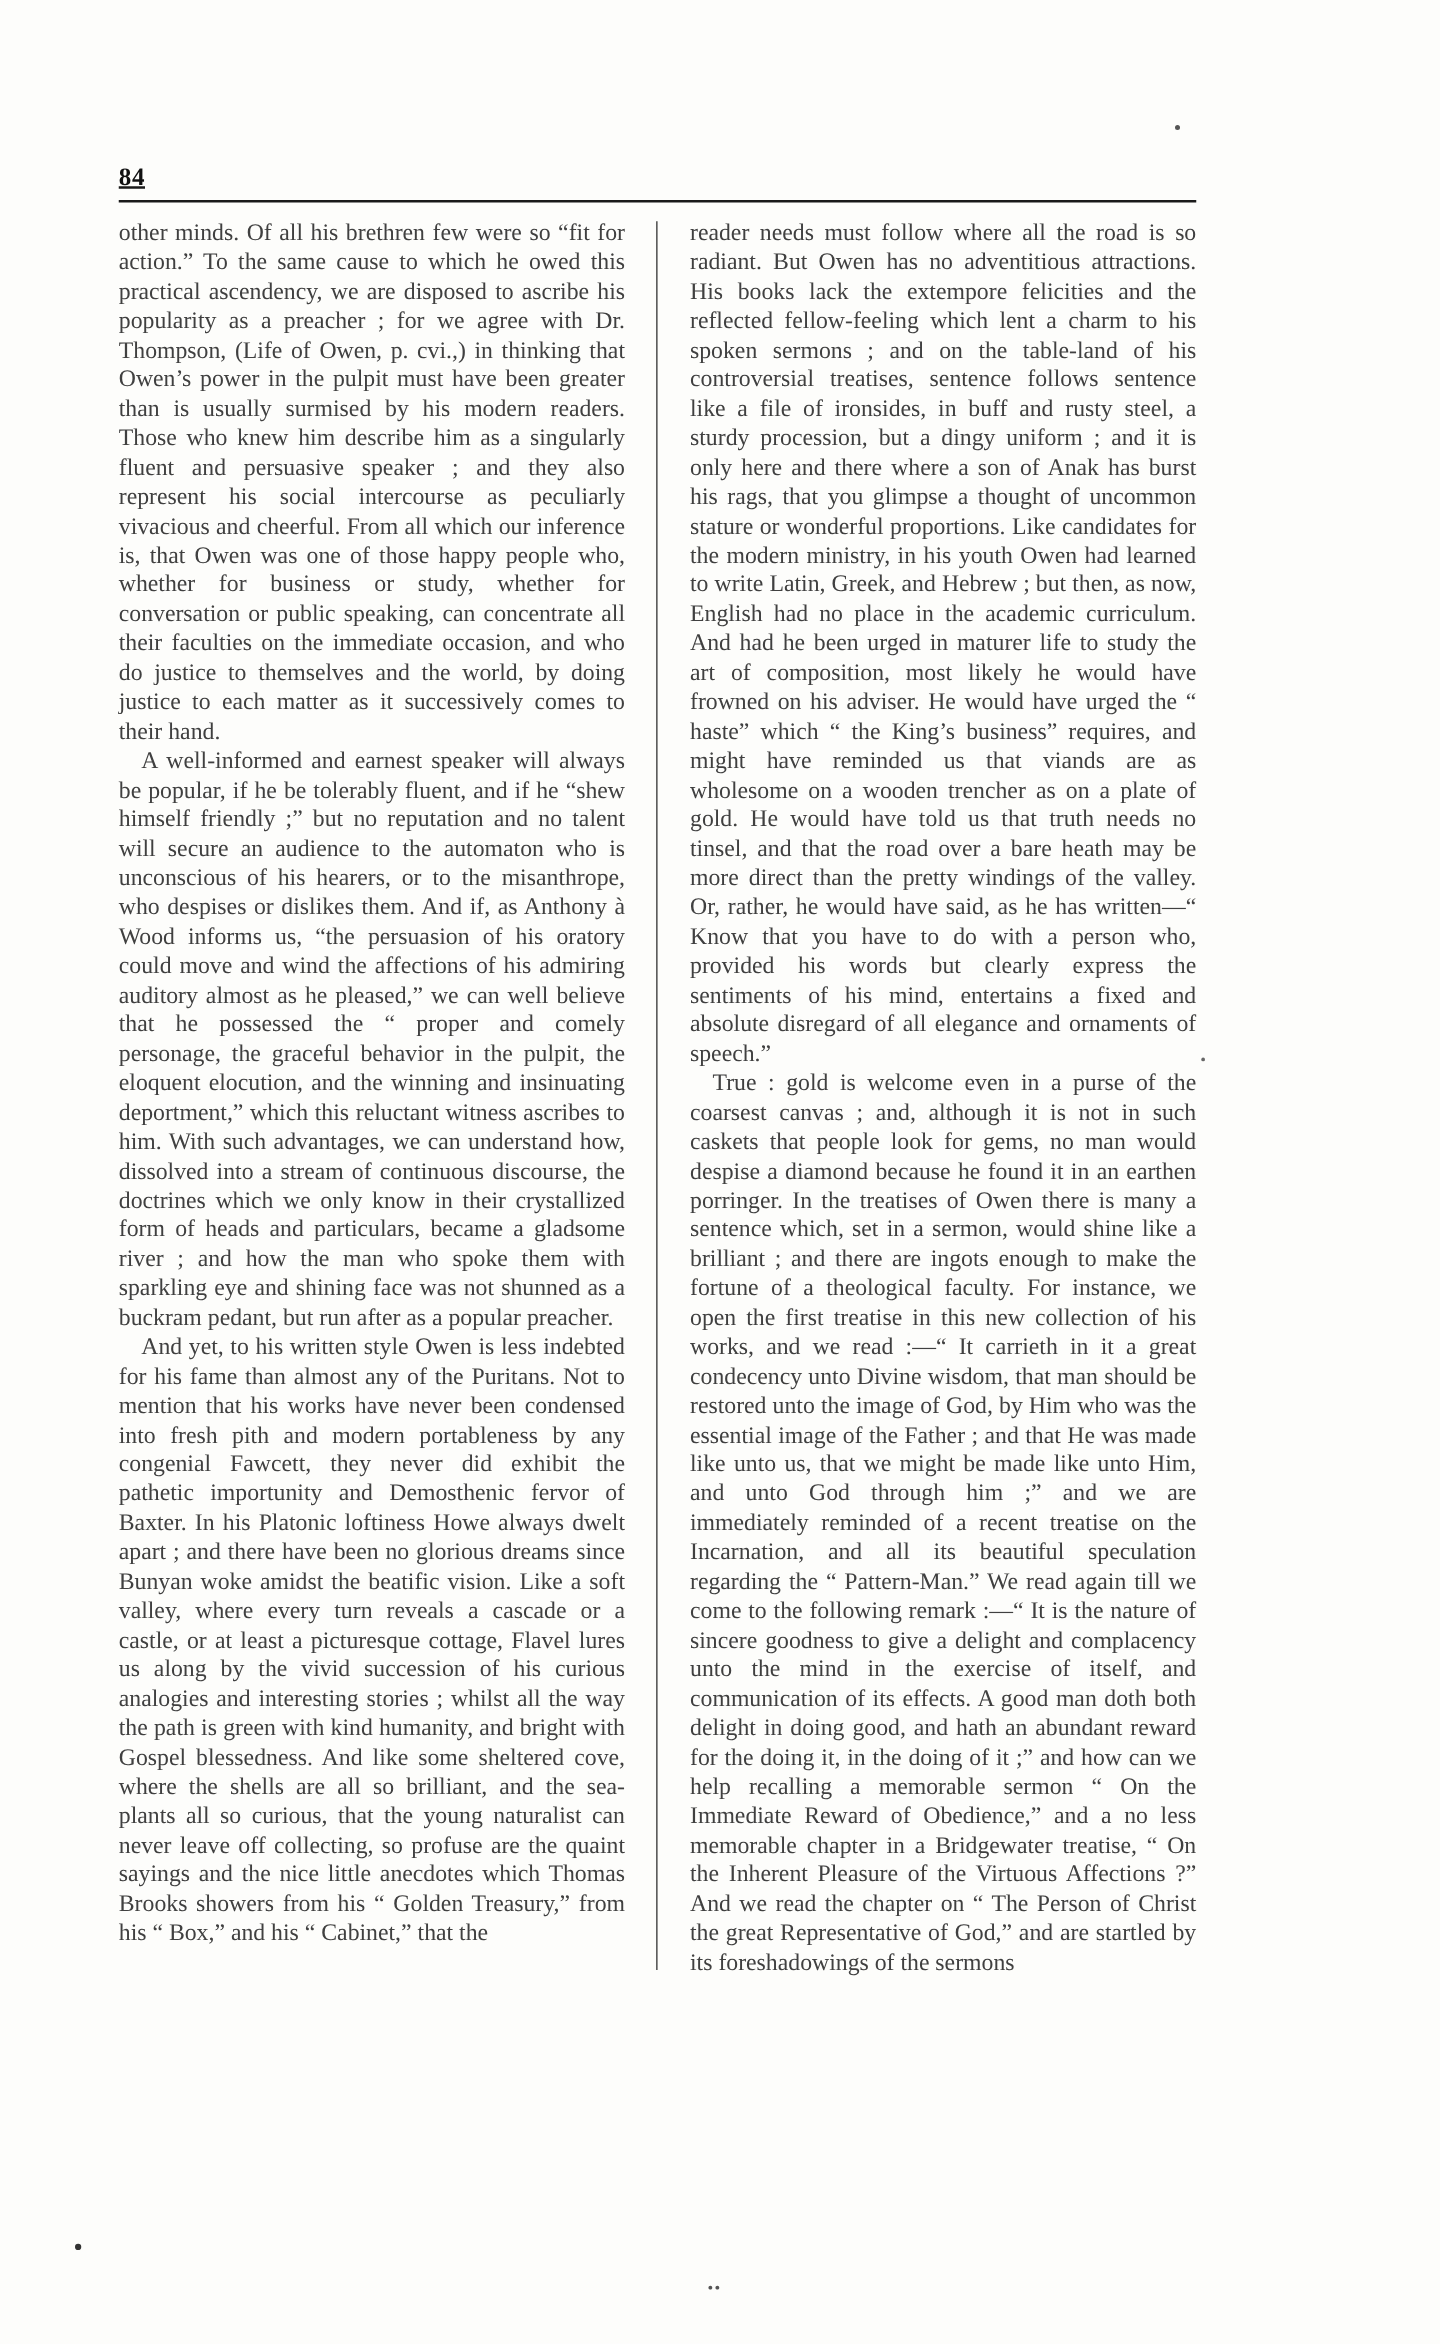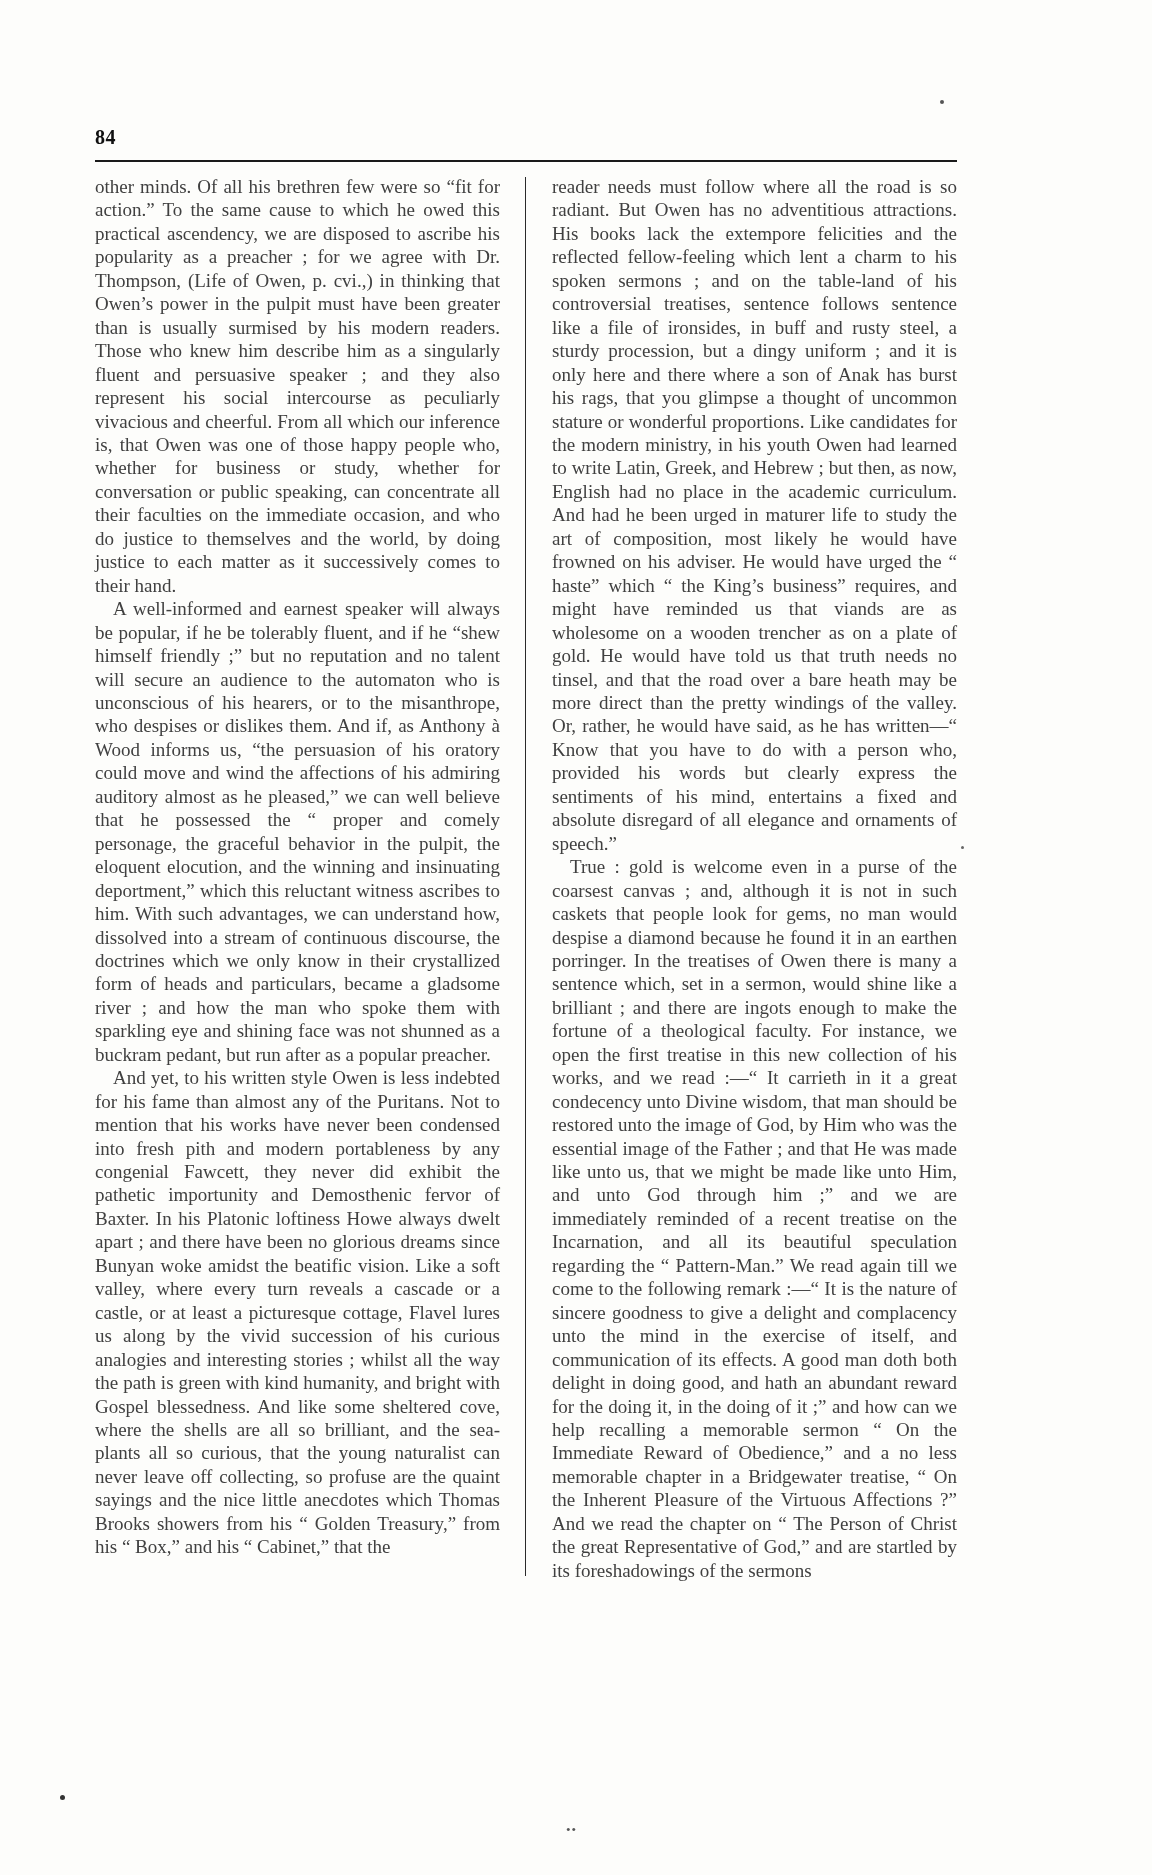--- a/index.html
+++ b/index.html
@@ -23,24 +23,25 @@
     background: #fdfdfb;
   }
   .page-inner {
     position: absolute;
     left: 95px;
     top: 120px;
     width: 862px;
   }
   .header-row {
     display: flex;
-    align-items: center;
+    align-items: flex-end;
     width: 100%;
     position: relative;
     height: 34px;
+    text-decoration: underline;
   }
   .folio {
     font-family: "Liberation Serif", serif;
     font-size: 20px;
     font-weight: bold;
     letter-spacing: 0.5px;
     color: #111;
     width: 120px;
   }
   .running-head {

